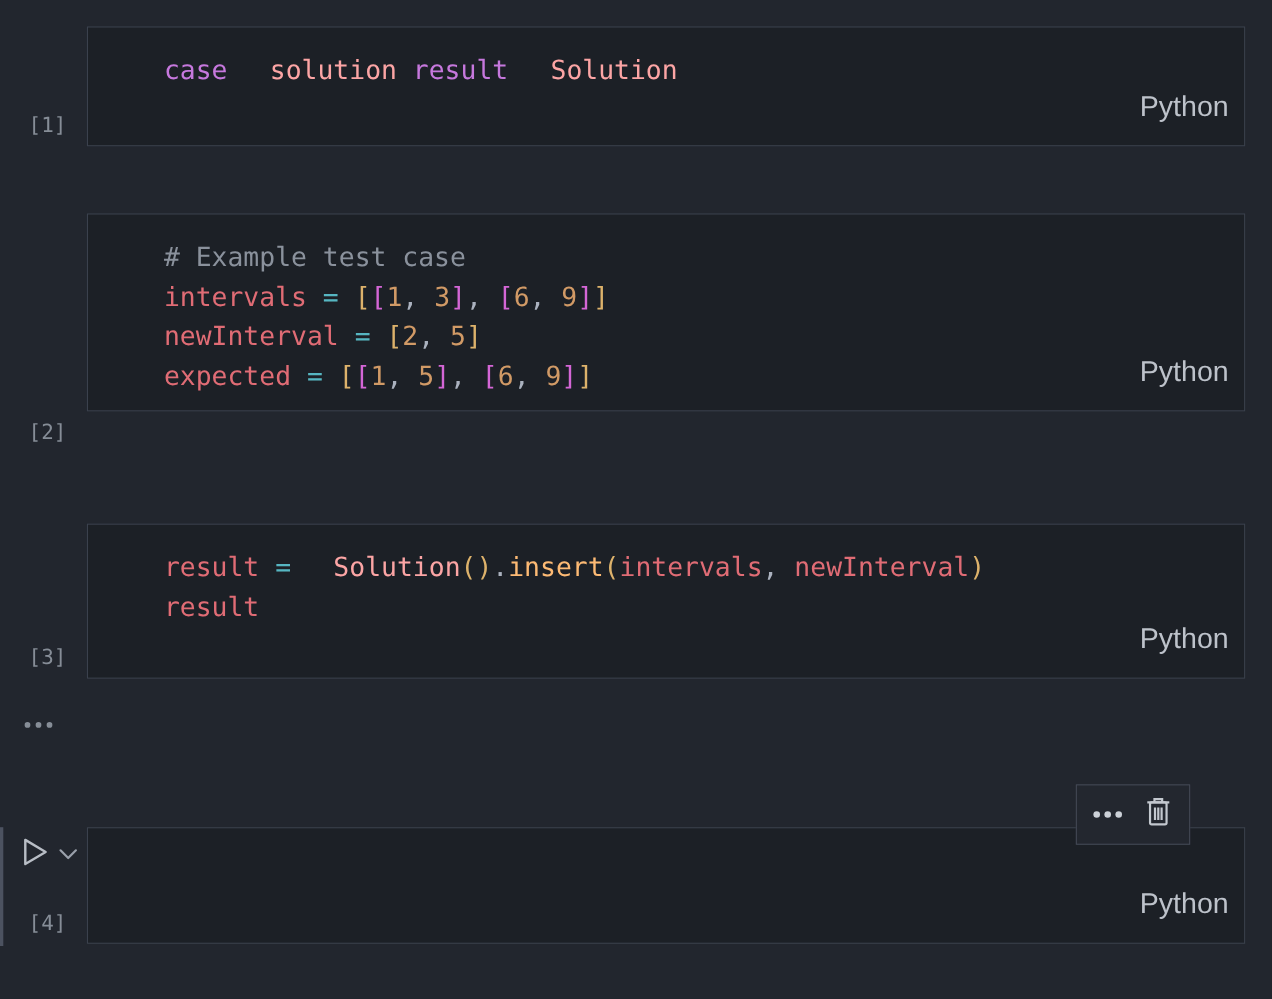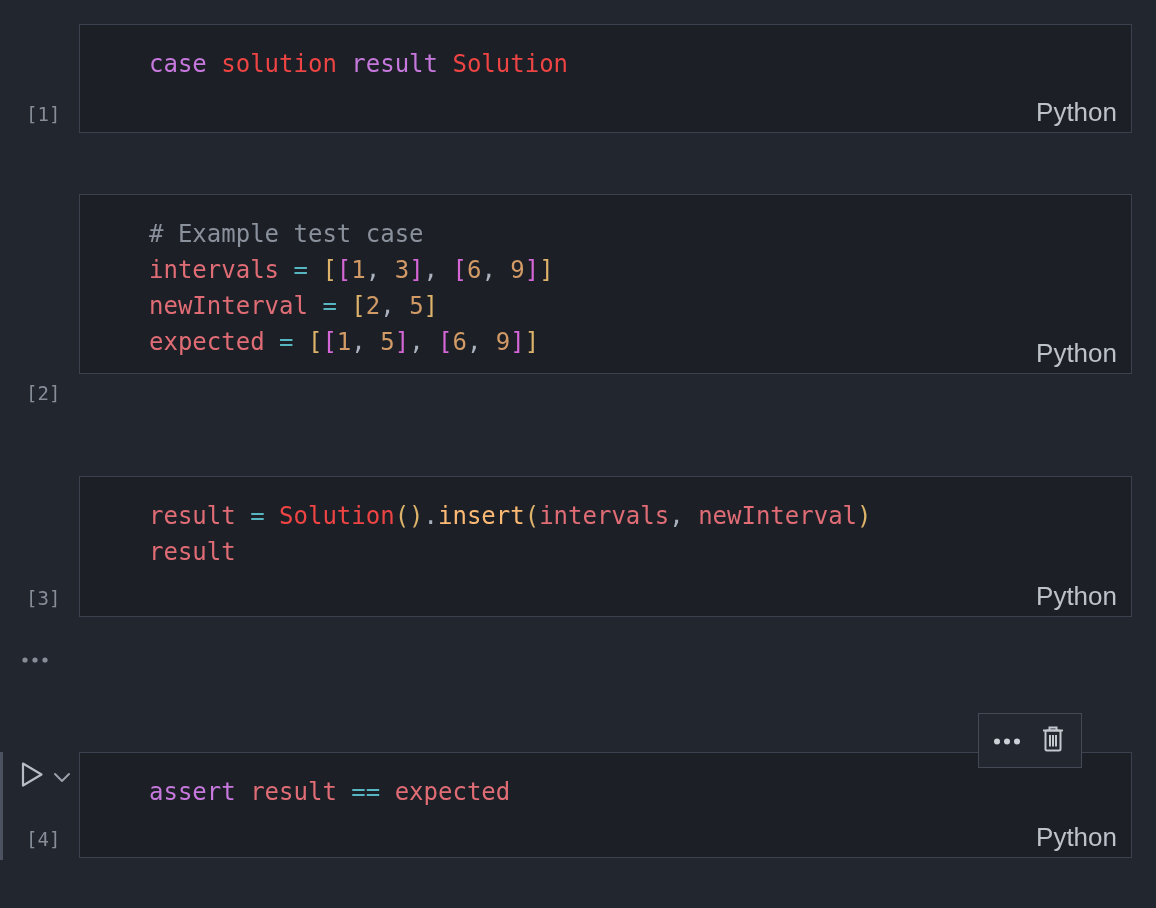--- a/index.html
+++ b/index.html
@@ -12,30 +12,30 @@
     background:#1c2026; border:1px solid #3b414d;
   }
   .code-lines {
     position:absolute; left:0; top:0; right:0;
     padding:21px 0 0 69px;
     font-family:"DejaVu Sans Mono", monospace;
     font-size:24px; line-height:36px; white-space:pre;
   }
   .code-line { height:36px; }
   .lang-label {
-    position:absolute; right:14px; bottom:4px;
+    position:absolute; right:14px; bottom:20px;
     font-size:26px; color:#bdc2ca;
   }
   .exec-label {
     position:absolute; left:26px;
     font-family:"DejaVu Sans Mono", monospace;
     font-size:19px; color:#868d97;
   }
   .tok-kw { color:#c678dd; }
-  .tok-id { color:#ef4444; }
+  .tok-id { color:#fca5a5;margin-left:24px; }
   .tok-var{ color:#e06c75; }
   .tok-op { color:#56b6c2; }
   .tok-num{ color:#d19a66; }
   .tok-fn { color:#fdba74; }
   .tok-cm { color:#8a919c; }
   .tok-pn { color:#abb2bf; }
   .tok-b1 { color:#ddb26b; }
   .tok-b2 { color:#d466d6; }
   .output-row {
     position:absolute; left:97px; top:639px;
@@ -123,18 +123,17 @@
     </span>
   </div>
   <div class="chevron-btn">
     <span>
       <svg width="18" height="12" viewBox="0 0 18 12" fill="none" stroke="#9aa0ab" stroke-width="2" stroke-linecap="round" stroke-linejoin="round">
         <polyline points="2,2 9,9 16,2"></polyline>
       </svg>
     </span>
   </div>
   <div class="cell" style="top:752px;height:106px;">
-    <div class="code-lines"><div class="code-line"><span class="tok-kw">assert</span><span class="tok-pn"> </span><span class="tok-var">result</span><span class="tok-pn"> </span><span class="tok-op">==</span><span class="tok-pn"> </span><span class="tok-var">expected</span></div></div>
     <div class="lang-label">Python</div>
   </div>
   <div class="exec-label" style="top:828px;">[4]</div>
 
 </div>
 
 </body></html>

